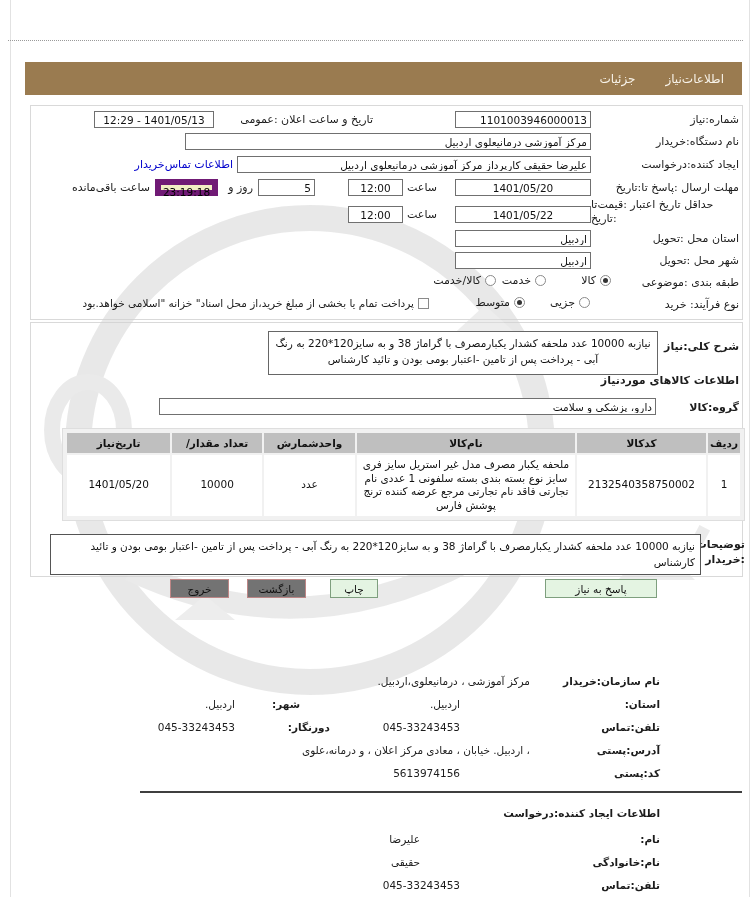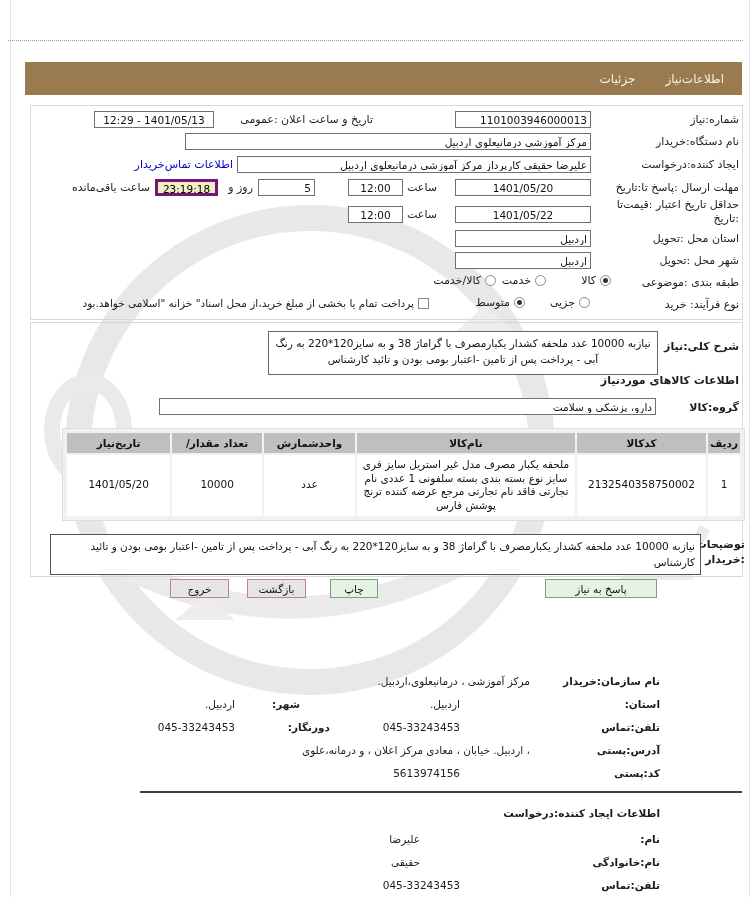--- a/index.html
+++ b/index.html
@@ -9,21 +9,21 @@
   .lbl{position:absolute;font-size:11px;color:#1c1c1c;white-space:nowrap;z-index:3;}
   .b{font-weight:bold;}
   .inp{position:absolute;height:17px;border:1px solid #707070;background:#fff;
        font-family:"DejaVu Sans",sans-serif;font-size:10.5px;padding:0 3px;
        box-sizing:border-box;direction:rtl;z-index:3;color:#111;}
   .ta-r{text-align:right}.ta-c{text-align:center}
   .link{position:absolute;font-size:11px;color:#0000cc;white-space:nowrap;z-index:3;cursor:pointer;}
   .btn{position:absolute;height:19px;font-family:"DejaVu Sans",sans-serif;font-size:10.5px;
        text-align:center;line-height:17px;box-sizing:border-box;z-index:3;cursor:pointer;color:#111;}
   .btn.g{background:#e4f4e2;border:1px solid #7e9f7e;}
-  .btn.p{background:#e5e5e5;border:1px solid #bd8686;}
+  .btn.p{background:#737373;border:1px solid #bd8686;}
   .panel{position:absolute;background:#fff;border:1px solid #d9d9d9;z-index:1;}
   .pair{position:absolute;display:flex;align-items:center;gap:4px;z-index:3;font-size:11px;color:#1c1c1c;white-space:nowrap;}
   .radio{display:inline-block;width:11px;height:11px;border:1px solid #8a8a8a;border-radius:50%;
          background:#fff;box-sizing:border-box;position:relative;flex:0 0 auto;}
   .radio.sel::after{content:"";position:absolute;left:2px;top:2px;right:2px;bottom:2px;background:#333;border-radius:50%;}
   .chk{display:inline-block;width:11px;height:11px;border:1px solid #8a8a8a;background:#fff;box-sizing:border-box;flex:0 0 auto;}
   .bar{position:absolute;background:#9a7b50;z-index:2;display:flex;align-items:center;}
   .bar .tab{color:#f7f2e8;font-size:12px;margin-left:30px;cursor:pointer;white-space:nowrap;}
   .descbox{position:absolute;border:1px solid #666;background:#fff;z-index:3;font-size:10.5px;
            color:#111;line-height:1.55;box-sizing:border-box;padding:3px 5px;}
@@ -76,24 +76,24 @@
   <span class="lbl" style="right:12px;top:158px;">ایجاد کننده:درخواست</span>
   <input class="inp ta-r" style="right: 160px; top: 156px; width: 354px;" readonly="" value="علیرضا حقیقی کارپرداز مرکز آموزشی درمانیعلوی اردبیل">
   <span class="link" style="right:518px;top:158px;">اطلاعات تماس‌خریدار</span>
 
   <span class="lbl" style="right:12px;top:181px;">مهلت ارسال :پاسخ تا:تاریخ</span>
   <input class="inp ta-c" style="right: 160px; top: 179px; width: 136px;" readonly="" value="1401/05/20">
   <span class="lbl" style="right:314px;top:181px;">ساعت</span>
   <input class="inp ta-c" style="right: 348px; top: 179px; width: 55px;" readonly="" value="12:00">
   <input class="inp ta-r" style="right: 436px; top: 179px; width: 57px;" readonly="" value="5">
   <span class="lbl" style="right:498px;top:181px;">روز و</span>
-  <div class="abs ta-c" style="right:533px;top:179px;width:63px;height:17px;background:#f1eec3;border:3px solid #701a75;box-sizing:border-box;font-size:10.5px;line-height:15px;z-index:3;">23:19:18</div>
+  <div class="abs ta-c" style="right:533px;top:179px;width:63px;height:17px;background:#f1eec3;border:6px solid #701a75;box-sizing:border-box;font-size:10.5px;line-height:15px;z-index:3;">23:19:18</div>
   <span class="lbl" style="right:601px;top:181px;">ساعت باقی‌مانده</span>
 
-  <div class="lbl" style="right:12px;top:198px;width:148px;white-space:normal;text-align:right;line-height:1.3;">حداقل تاریخ اعتبار :قیمت‌تا :تاریخ</div>
+  <div class="lbl" style="right:12px;top:198px;width:148px;white-space:normal;text-align:left;line-height:1.3;">حداقل تاریخ اعتبار :قیمت‌تا :تاریخ</div>
   <input class="inp ta-c" style="right: 160px; top: 206px; width: 136px;" readonly="" value="1401/05/22">
   <span class="lbl" style="right:314px;top:208px;">ساعت</span>
   <input class="inp ta-c" style="right: 348px; top: 206px; width: 55px;" readonly="" value="12:00">
 
   <span class="lbl" style="right:12px;top:232px;">استان محل :تحویل</span>
   <input class="inp ta-r" style="right: 160px; top: 230px; width: 136px;" readonly="" value="اردبیل">
 
   <span class="lbl" style="right:12px;top:254px;">شهر محل :تحویل</span>
   <input class="inp ta-r" style="right: 160px; top: 252px; width: 136px;" readonly="" value="اردبیل">
 

